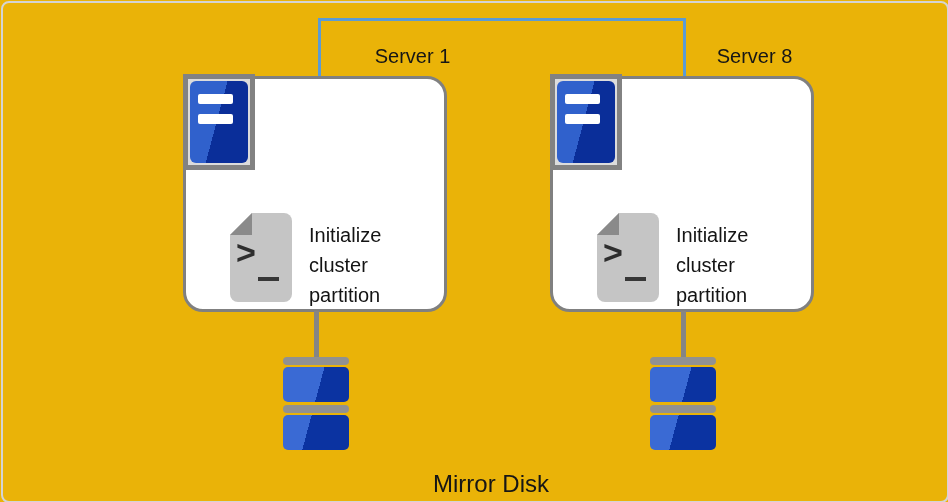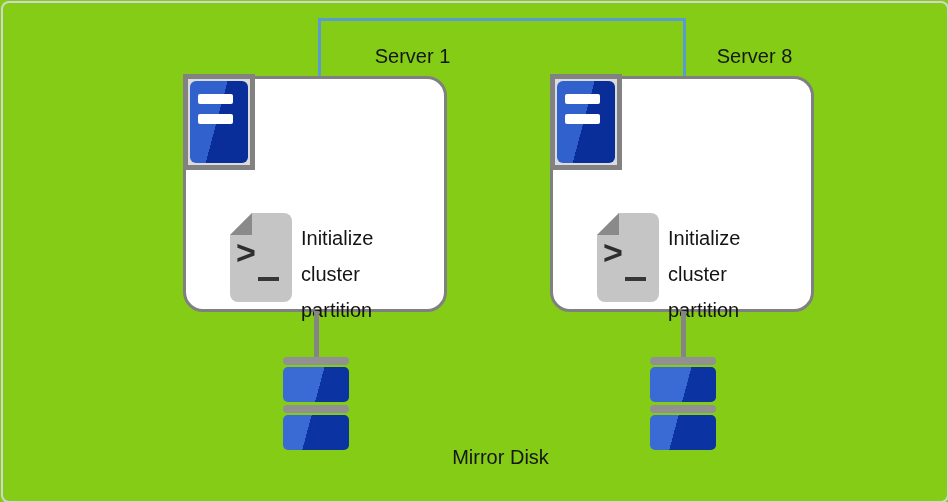--- a/index.html
+++ b/index.html
@@ -1,17 +1,17 @@
 <!DOCTYPE html>
 <html><head>
 <meta charset="utf-8">
 <style>
   html,body{margin:0;padding:0;background:#ffffff;}
   .canvas{
-    position:relative;width:948px;height:502px;background:#84cc16;overflow:hidden;
+    position:relative;width:948px;height:502px;background:#eab308;overflow:hidden;
     font-family:"Liberation Sans",sans-serif;color:#111;
   }
   .frame{
     position:absolute;left:1px;top:1px;width:944px;height:498px;
     border:2px solid #d4d4d4;border-radius:8px;pointer-events:none;
   }
   
   .interconnect{
     position:absolute;left:318px;top:18px;width:368px;height:58px;
     border-top:3px solid #5b9bd5;border-left:3px solid #5b9bd5;border-right:3px solid #5b9bd5;
@@ -57,39 +57,39 @@
     position:absolute;left:0;top:0;width:22px;height:22px;background:#8a8a8a;
     clip-path:polygon(0 100%,100% 0,100% 100%);
   }
   .script-prompt{
     position:absolute;left:6px;top:22px;font-size:34px;font-weight:bold;color:#2e2e2e;
     line-height:34px;letter-spacing:0;
   }
   .script-underscore{position:absolute;left:28px;top:64px;width:21px;height:4px;background:#373737;}
 
   .task-text{
-    position:absolute;left:115px;top:141px;width:112px;
-    font-size:20px;line-height:36px;color:#141414;
+    position:absolute;left:123px;top:141px;width:112px;
+    font-size:20px;line-height:30px;color:#141414;
   }
 
   
   .drop-line{position:absolute;left:131px;top:311px;width:5px;height:47px;background:#858585;}
 
   
   .disk-stack{position:absolute;left:100px;top:357px;width:66px;height:93px;}
   .disk-cap{position:absolute;left:0;width:66px;height:8px;background:#919191;border-radius:4px;}
   .cap1{top:0;}
   .cap2{top:48px;}
   .disk{position:absolute;left:0;width:66px;height:35px;border-radius:5px;}
   .disk.d1{top:10px;background:linear-gradient(105deg,#3a6ad4 55%,#0b33a1 55%);}
   .disk.d2{top:58px;background:linear-gradient(105deg,#3a6ad4 38%,#0b33a1 38%);}
 
   .mirror-label{
-    position:absolute;left:250px;top:446px;width:135px;text-align:center;
-    font-size:20px;color:#161616;white-space:nowrap;
+    position:absolute;left:250px;top:470px;width:135px;text-align:left;
+    font-size:24px;color:#161616;white-space:nowrap;
   }
 </style>
 </head>
 <body>
 
 <div class="canvas">
 
   <div class="frame"></div>
 
   <div class="interconnect"></div>

